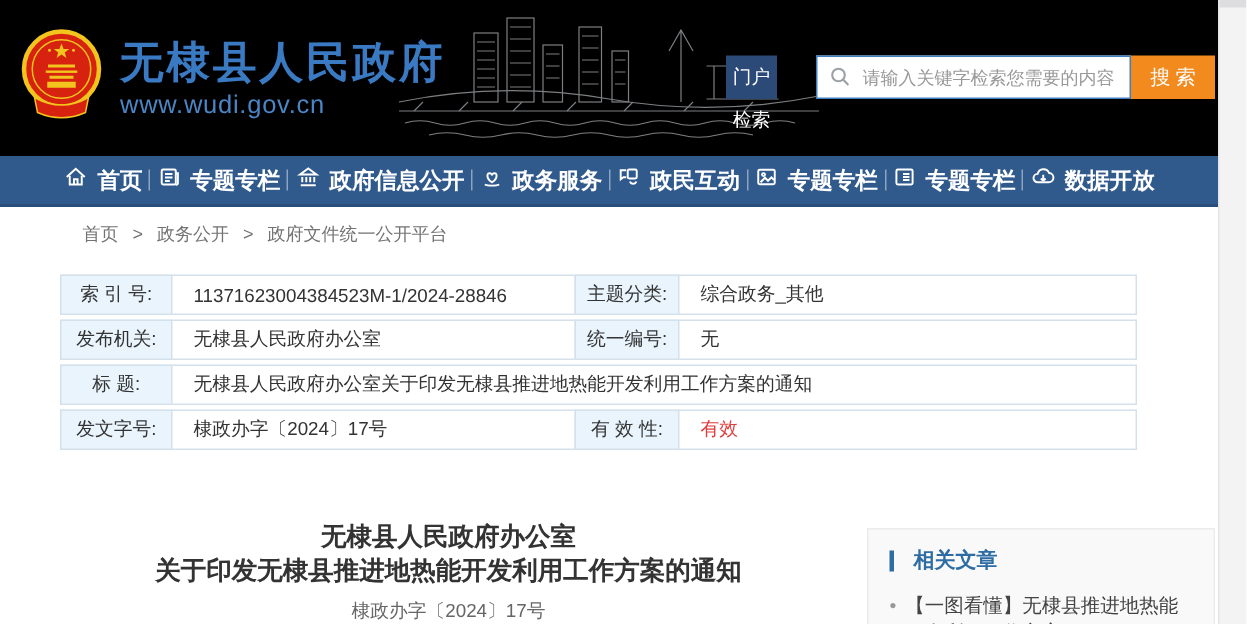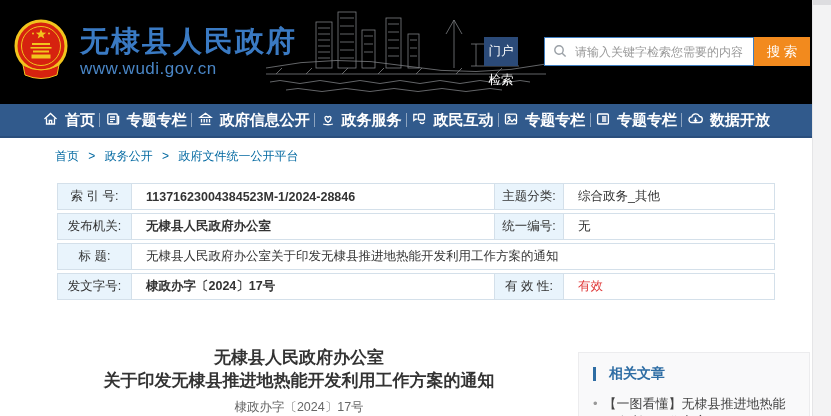--- a/index.html
+++ b/index.html
@@ -25,33 +25,33 @@
     background:#f28a1e; color:#fff; font-size:13.5px; text-align:center; line-height:29px; cursor:pointer;font-family:Liberation Serif, serif; }
 
   
   .nav { position:absolute; left:0; top:104px; width:812px; height:34px; background:#315a8c;
     border-bottom:2px solid #2a4e7c; display:flex; align-items:center; justify-content:space-between; padding:0 42px; }
   .nav-item { display:flex; align-items:center; gap:6px; color:#fff; font-size:15px; font-weight:bold;
     white-space:nowrap; cursor:pointer; }
   .nav-sep { width:1px; height:14px; background:rgba(255,255,255,.45); }
 
   
-  .breadcrumb { position:absolute; left:55px; top:148px; font-size:12px; color:#0369a1; }
+  .breadcrumb { position:absolute; left:55px; top:148px; font-size:12px; color:#737373; }
   .breadcrumb .sep { margin:0 6px; }
   .breadcrumb .link { cursor:pointer; }
 
   
-  .info-table { position:absolute; left:35px; top:183px; width:740px;padding-left:22px; }
+  .info-table { position:absolute; left:18px; top:183px; width:740px;padding-left:22px; }
   .row { display:flex; height:27px; margin-bottom:3px; }
   .cell { border:1px solid #d4e0ea; display:flex; align-items:center; font-size:12.5px; color:#333; }
   .lbl { background:#e9f4fc; justify-content:center; }
   .lbl.c1 { width:75px; }
   .lbl.c2 { width:70px; margin-left:-1px; }
   .val { background:#fff; padding-left:14px; }
-  .val.c1 { width:364px; margin-left:-1px;font-weight:bold; }
+  .val.c1 { width:270px; margin-left:-1px; }
   .val.c2 { flex:1; margin-left:-1px; }
   .val.span { flex:1; margin-left:-1px; }
   .red { color:#e03c3c; }
 
   
   .doc-block { position:absolute; left:35px; top:346px; width:528px; text-align:center; }
   .doc-title { font-size:17px; font-weight:bold; color:#333; line-height:23px; }
   .doc-number { font-size:12.5px; color:#666; margin-top:7px; }
 
   .related { position:absolute; left:578px; top:352px; width:232px; height:110px;

